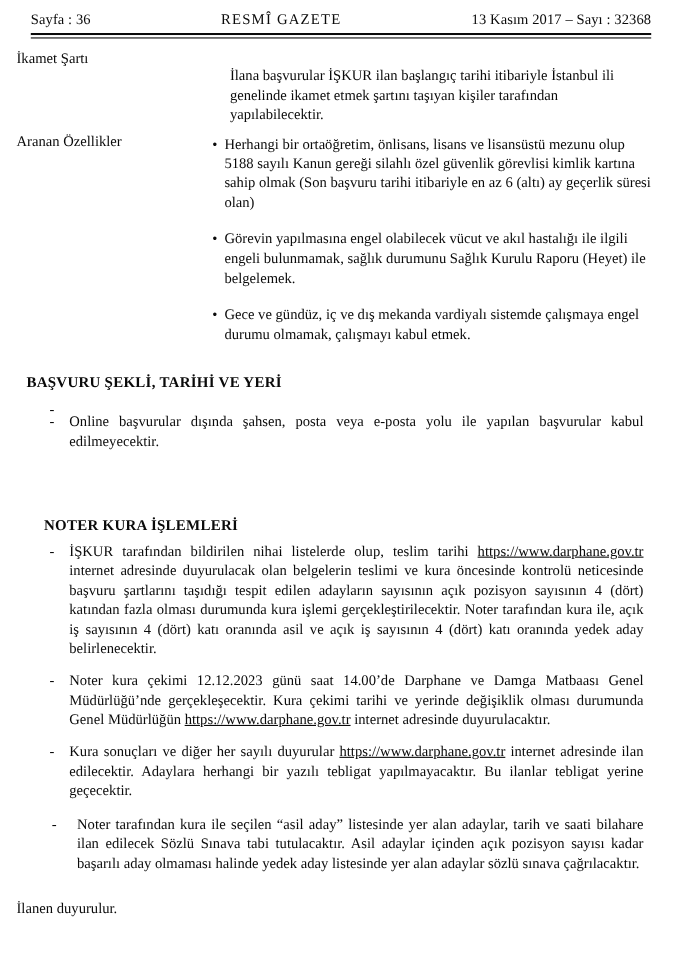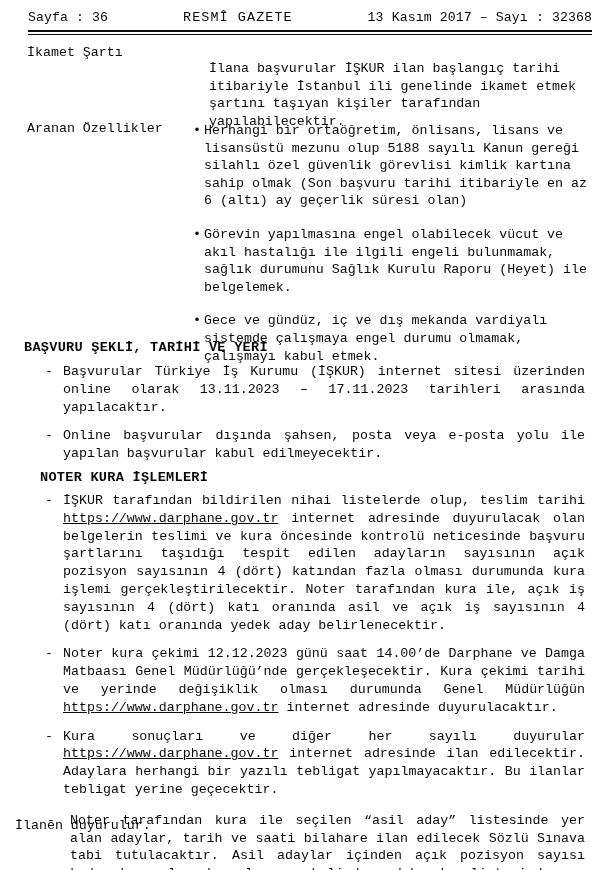--- a/index.html
+++ b/index.html
@@ -14,21 +14,20 @@
     overflow: hidden;
     font-family: "Liberation Serif", "DejaVu Serif", serif;
     color: #0a0a0a;
     -webkit-font-smoothing: antialiased;
   }
   .page {
     position: relative;
     width: 508px;
     height: 870px;
     box-sizing: border-box;
-    font-family: Liberation Mono, monospace;
   }
 
   
   .masthead {
     position: absolute;
     top: 10px;
     left: 28px;
     width: 564px;
     display: flex;
     align-items: baseline;
@@ -66,21 +65,21 @@
     left: 0;
     width: 616px;
   }
   .spec-row {
     position: relative;
     display: flex;
     align-items: flex-start;
   }
   .spec-label {
     width: 193px;
-    padding-left: 27px;
+    padding-left: 15px;
     box-sizing: border-box;
     font-size: 13.3px;
     line-height: 17.6px;
   }
   .spec-value {
     width: 400px;
     font-size: 13.3px;
     line-height: 17.6px;
   }
   .spec-value p {
@@ -211,21 +210,21 @@
   </div>
 
   <div class="dotlist" id="dotlist">
       <div class="dot-item"><span class="dot">•</span><span>Herhangi bir ortaöğretim, önlisans, lisans ve lisansüstü mezunu olup 5188 sayılı Kanun gereği silahlı özel güvenlik görevlisi kimlik kartına sahip olmak (Son başvuru tarihi itibariyle en az 6 (altı) ay geçerlik süresi olan)</span></div>
       <div class="dot-item"><span class="dot">•</span><span>Görevin yapılmasına engel olabilecek vücut ve akıl hastalığı ile ilgili engeli bulunmamak, sağlık durumunu Sağlık Kurulu Raporu (Heyet) ile belgelemek.</span></div>
       <div class="dot-item"><span class="dot">•</span><span>Gece ve gündüz, iç ve dış mekanda vardiyalı sistemde çalışmaya engel durumu olmamak, çalışmayı kabul etmek.</span></div>
     </div>
 
   <div class="section-head" id="head-basvuru">BAŞVURU ŞEKLİ, TARİHİ VE YERİ</div>
   <div class="dashlist" id="list-basvuru">
-      <div class="dash-item"><span class="dash">-</span><span><span>Başvurular Türkiye İş Kurumu (İŞKUR) internet sitesi üzerinden online olarak 13.11.2023 – 17.11.2023 tarihleri arasında yapılacaktır.</span></span></div>
+      <div class="dash-item"><span class="dash">-</span></div>
       <div class="dash-item"><span class="dash">-</span><span><span>Online başvurular dışında şahsen, posta veya e-posta yolu ile yapılan başvurular kabul edilmeyecektir.</span></span></div>
     </div>
 
   <div class="section-head" id="head-noter">NOTER KURA İŞLEMLERİ</div>
   <div class="dashlist" id="list-noter">
       <div class="dash-item"><span class="dash">-</span><span><span>İŞKUR tarafından bildirilen nihai listelerde olup, teslim tarihi </span><span class="doc-link">https://www.darphane.gov.tr</span><span> internet adresinde duyurulacak olan belgelerin teslimi ve kura öncesinde kontrolü neticesinde başvuru şartlarını taşıdığı tespit edilen adayların sayısının açık pozisyon sayısının 4 (dört) katından fazla olması durumunda kura işlemi gerçekleştirilecektir. Noter tarafından kura ile, açık iş sayısının 4 (dört) katı oranında asil ve açık iş sayısının 4 (dört) katı oranında yedek aday belirlenecektir.</span></span></div>
       <div class="dash-item"><span class="dash">-</span><span><span>Noter kura çekimi 12.12.2023 günü saat 14.00’de Darphane ve Damga Matbaası Genel Müdürlüğü’nde gerçekleşecektir. Kura çekimi tarihi ve yerinde değişiklik olması durumunda Genel Müdürlüğün </span><span class="doc-link">https://www.darphane.gov.tr</span><span> internet adresinde duyurulacaktır.</span></span></div>
       <div class="dash-item"><span class="dash">-</span><span><span>Kura sonuçları ve diğer her sayılı duyurular </span><span class="doc-link">https://www.darphane.gov.tr</span><span> internet adresinde ilan edilecektir. Adaylara herhangi bir yazılı tebligat yapılmayacaktır. Bu ilanlar tebligat yerine geçecektir.</span></span></div>
       <div class="dash-item wide-indent"><span class="dash">-</span><span><span>Noter tarafından kura ile seçilen “asil aday” listesinde yer alan adaylar, tarih ve saati bilahare ilan edilecek Sözlü Sınava tabi tutulacaktır. Asil adaylar içinden açık pozisyon sayısı kadar başarılı aday olmaması halinde yedek aday listesinde yer alan adaylar sözlü sınava çağrılacaktır.</span></span></div>
     </div>

